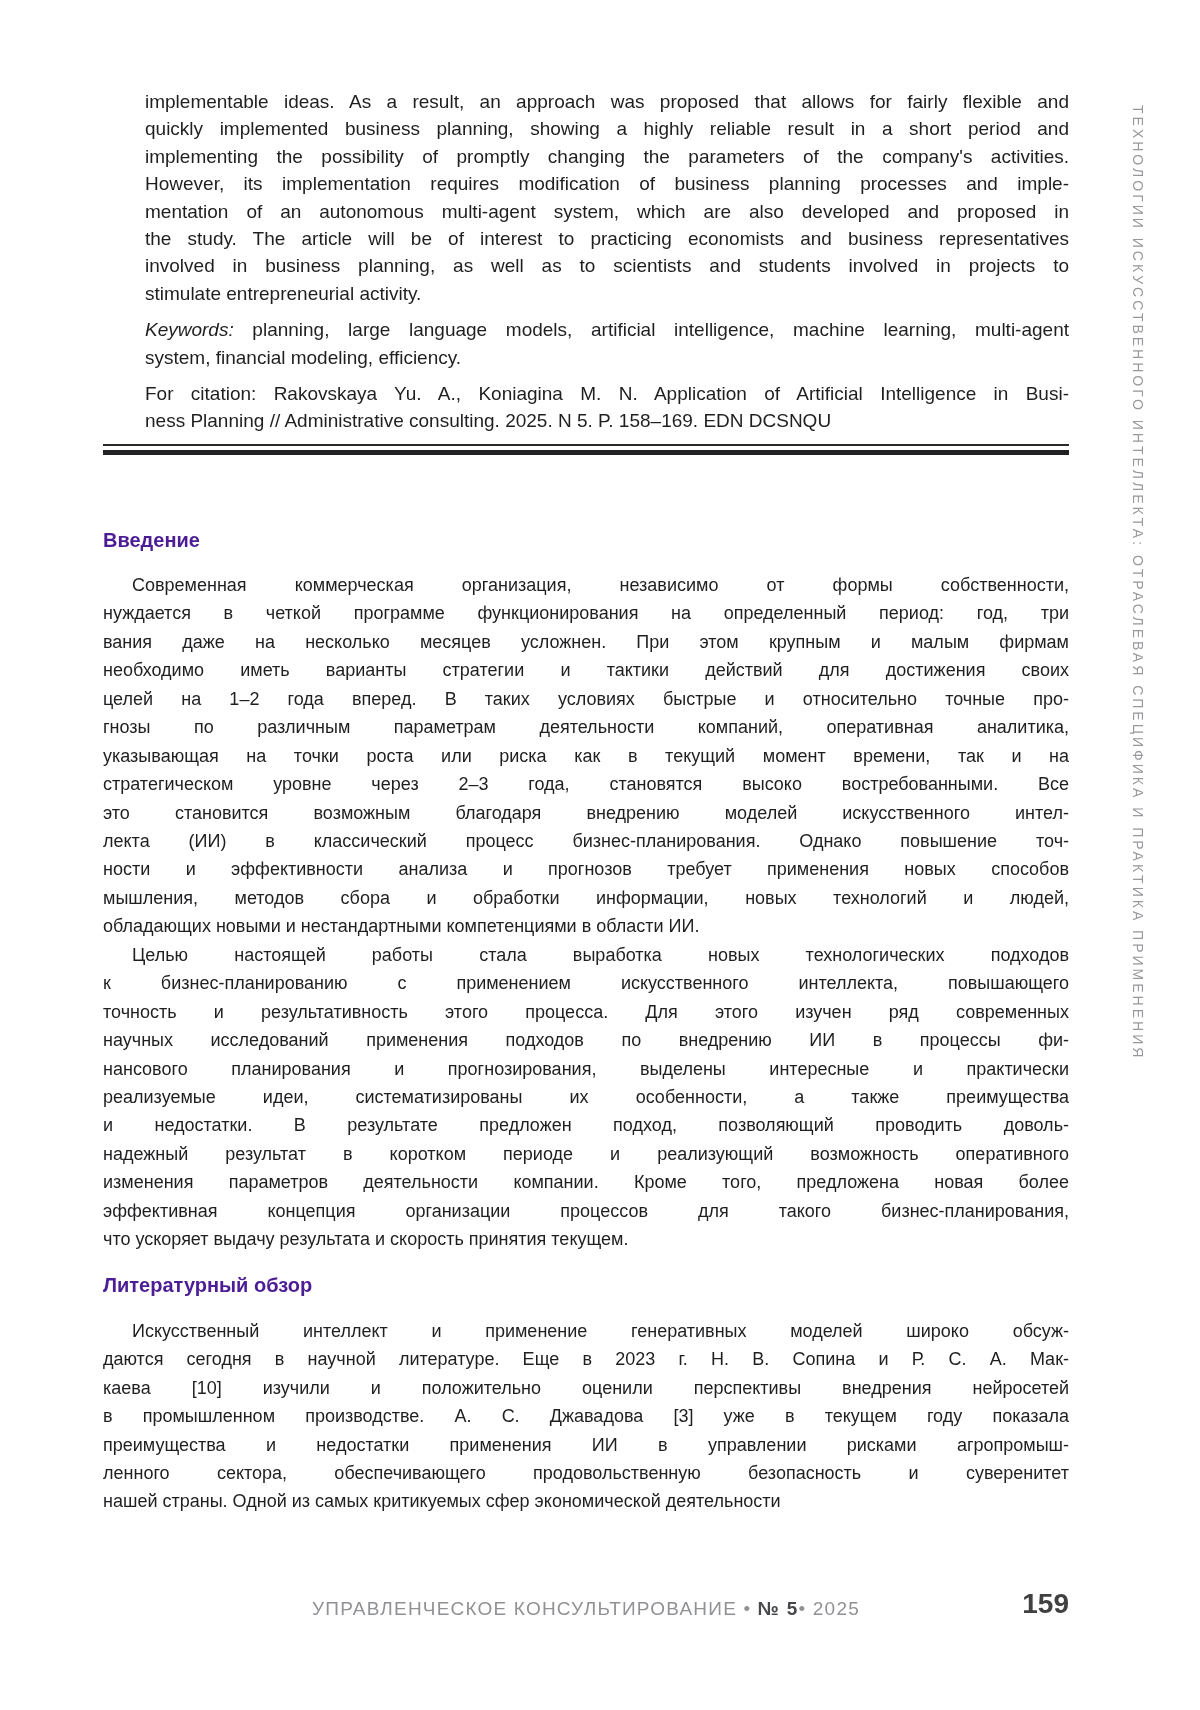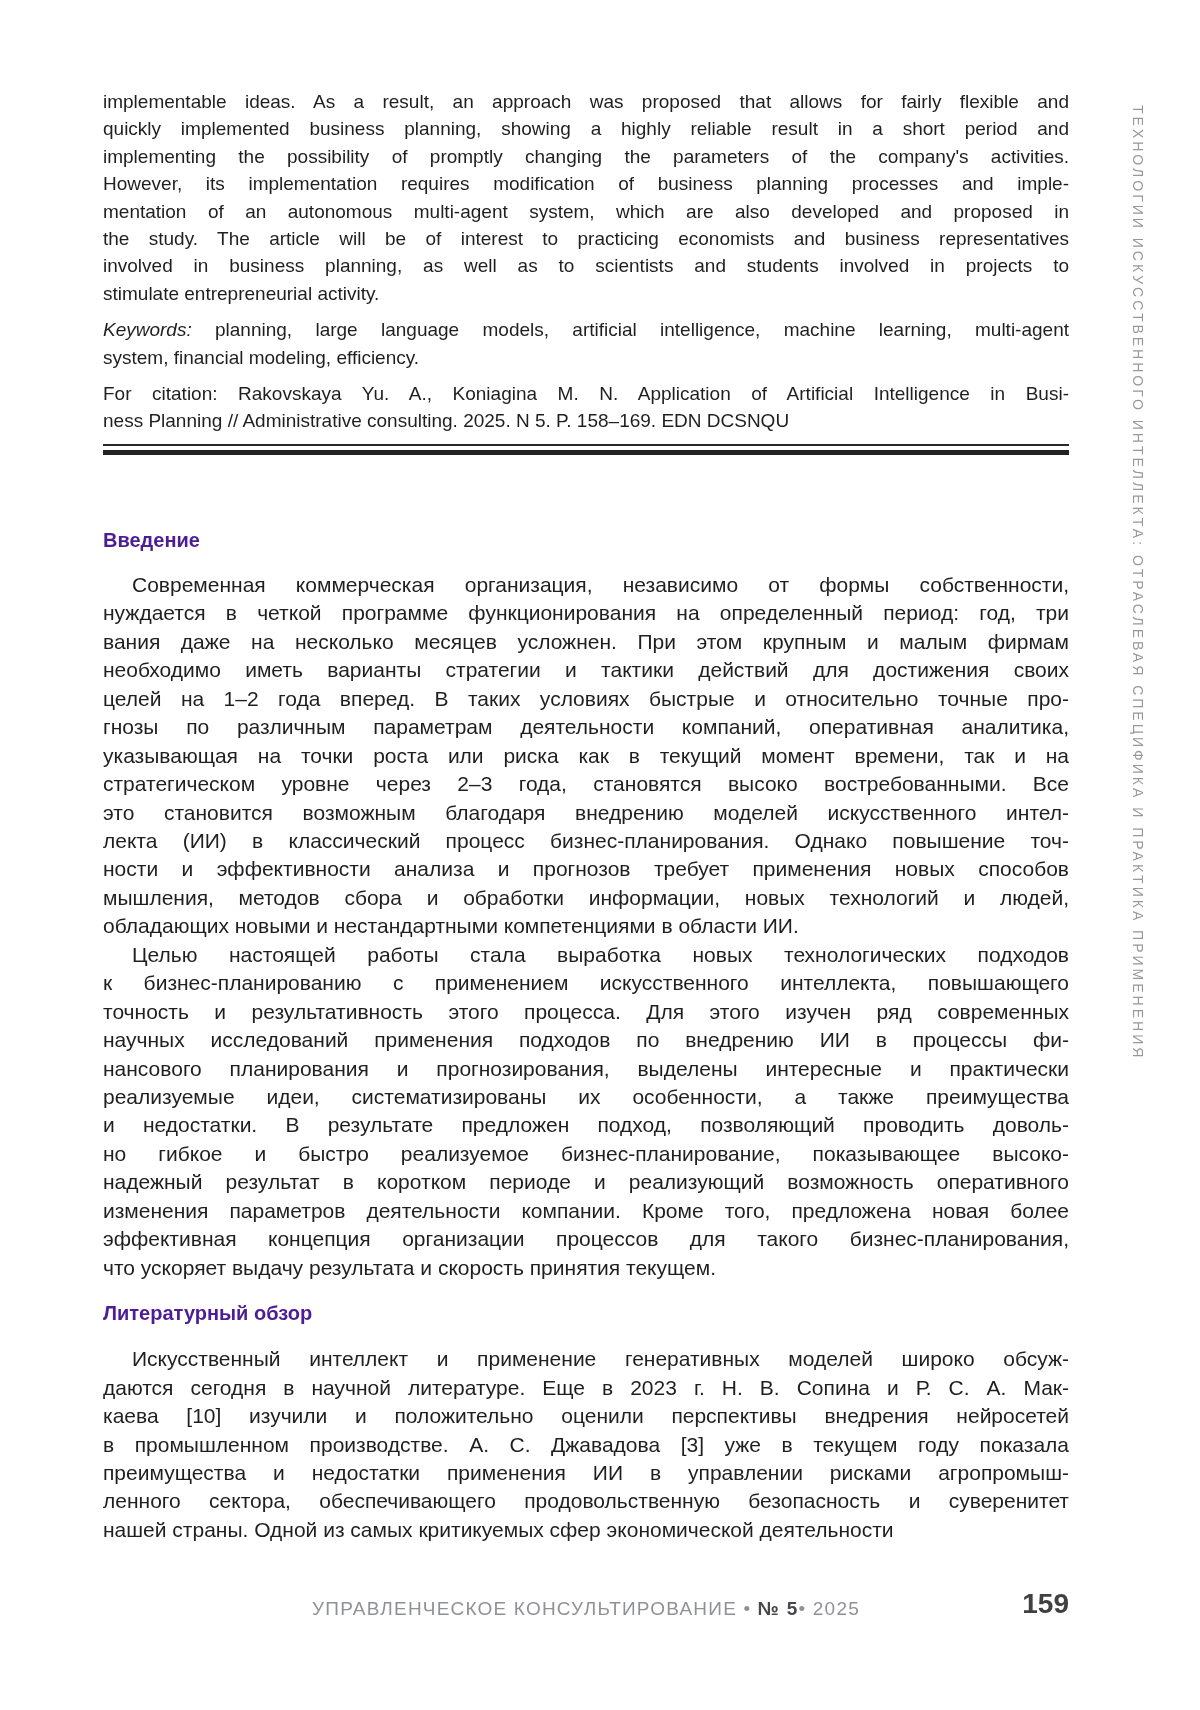--- a/index.html
+++ b/index.html
@@ -10,32 +10,32 @@
   }
   .content { position:absolute; left:103px; top:88px; width:966px; }
 
   
   .ln { text-align:justify; text-align-last:justify; }
   .para .ln:last-child, [data-lines] .ln:last-child { text-align-last:left; }
   [data-ind] .ln:first-child { text-indent:29px; }
   .lead-line { text-align:justify; text-align-last:justify; }
   .lead-line.ind { text-indent:29px; }
 
-  .abstract-block { }
+  .abstract-block { margin-left:42px; }
   .en { font-size:19px; line-height:27.4px; }
   .en .para { margin:0 0 9px 0; }
   .lead-italic { font-style:italic; }
   .lead-bold { font-weight:normal; }
 
   .double-rule {
     margin-top:3px; height:4px; width:100%;
     border-top:2.5px solid #29292c; border-bottom:5px solid #222225;
   }
 
-  .ru { font-size:21px; line-height:28.45px; }
+  .ru { font-size:18px; line-height:28.45px; }
   h2.sec {
     font-size:20px; line-height:24px; margin:0; font-weight:bold; color:#4c1d95;
   }
   #h-intro { margin-top:73px; margin-bottom:19px; }
   #h-lit   { margin-top:19px; margin-bottom:20px; }
 
   .footer-line {
     position:absolute; left:103px; top:1598px; width:966px;
     text-align:center; font-size:19px; letter-spacing:1.2px; color:#8f9194;
     white-space:nowrap;
@@ -108,21 +108,20 @@
 
     <div class="para ru">
       <div class="ln lead-line ind"><span class="lead-bold">Целью</span><span> настоящей работы стала выработка новых технологических подходов</span></div>
       <div data-lines="sections.introduction.p2_tail_lines">
           <div class="ln">к бизнес-планированию с применением искусственного интеллекта, повышающего</div>
           <div class="ln">точность и результативность этого процесса. Для этого изучен ряд современных</div>
           <div class="ln">научных исследований применения подходов по внедрению ИИ в процессы фи-</div>
           <div class="ln">нансового планирования и прогнозирования, выделены интересные и практически</div>
           <div class="ln">реализуемые идеи, систематизированы их особенности, а также преимущества</div>
           <div class="ln">и недостатки. В результате предложен подход, позволяющий проводить доволь-</div>
-          <div class="ln">но гибкое и быстро реализуемое бизнес-планирование, показывающее высоко-</div>
           <div class="ln">надежный результат в коротком периоде и реализующий возможность оперативного</div>
           <div class="ln">изменения параметров деятельности компании. Кроме того, предложена новая более</div>
           <div class="ln">эффективная концепция организации процессов для такого бизнес-планирования,</div>
           <div class="ln">что ускоряет выдачу результата и скорость принятия текущем.</div>
         </div>
     </div>
 
     <h2 class="sec" id="h-lit">Литературный обзор</h2>
 
     <div class="para ru" data-lines="sections.literature.p1_lines" data-ind="">

